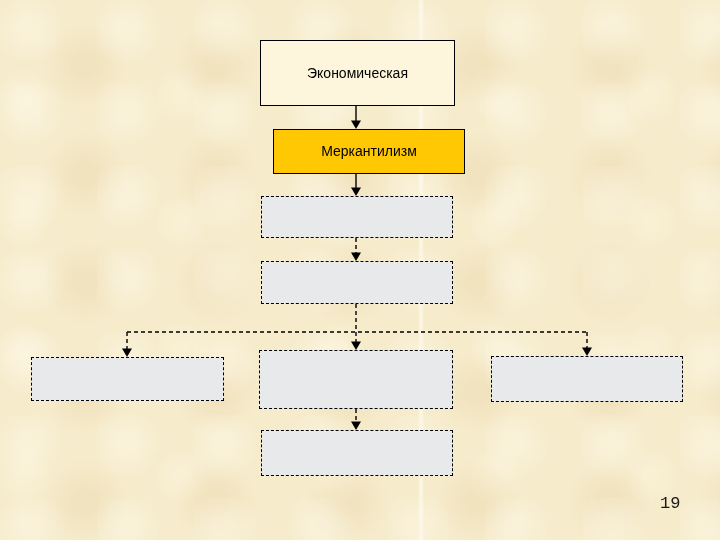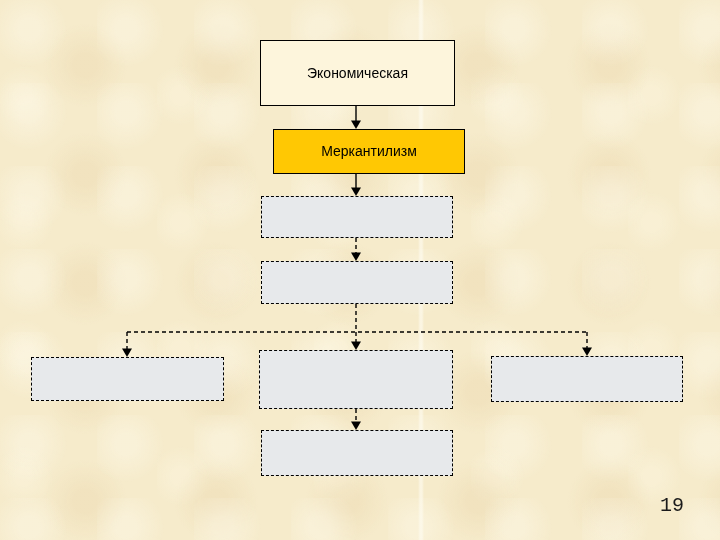--- a/index.html
+++ b/index.html
@@ -57,21 +57,21 @@
     position: absolute;
     left: 0; top: 0;
     width: 720px; height: 540px;
     pointer-events: none;
   }
   #page-number {
     position: absolute;
     left: 660px;
     top: 494px;
     font-family: "Liberation Mono", monospace;
-    font-size: 20px;
+    font-size: 17px;
     color: #1a1a1a;
   }
 </style>
 </head>
 <body>
 
 <div id="slide">
 
   <svg id="connectors" viewBox="0 0 720 540" xmlns="http://www.w3.org/2000/svg">
 

